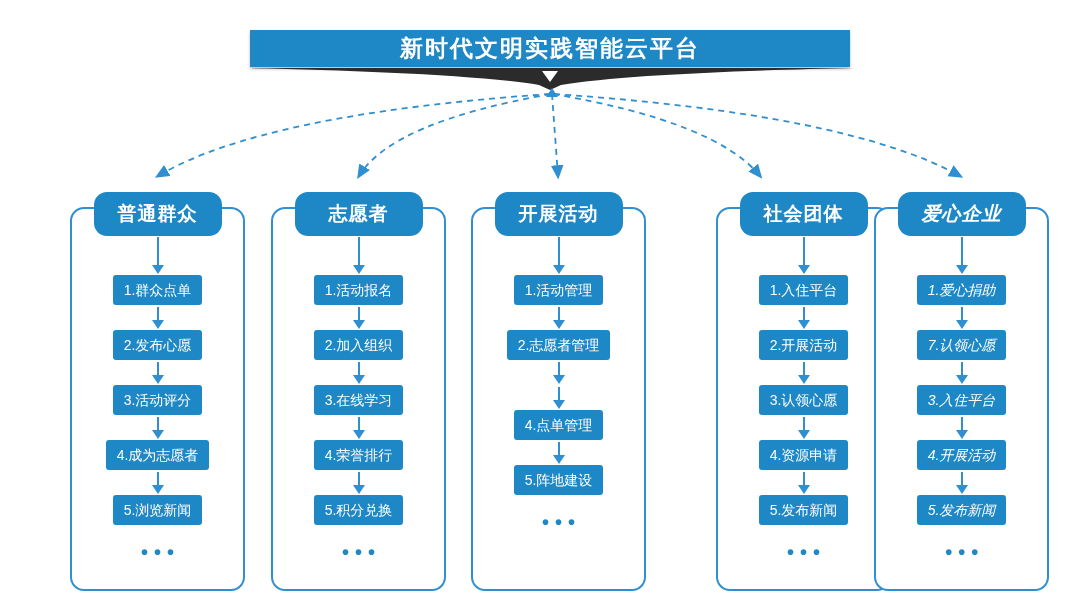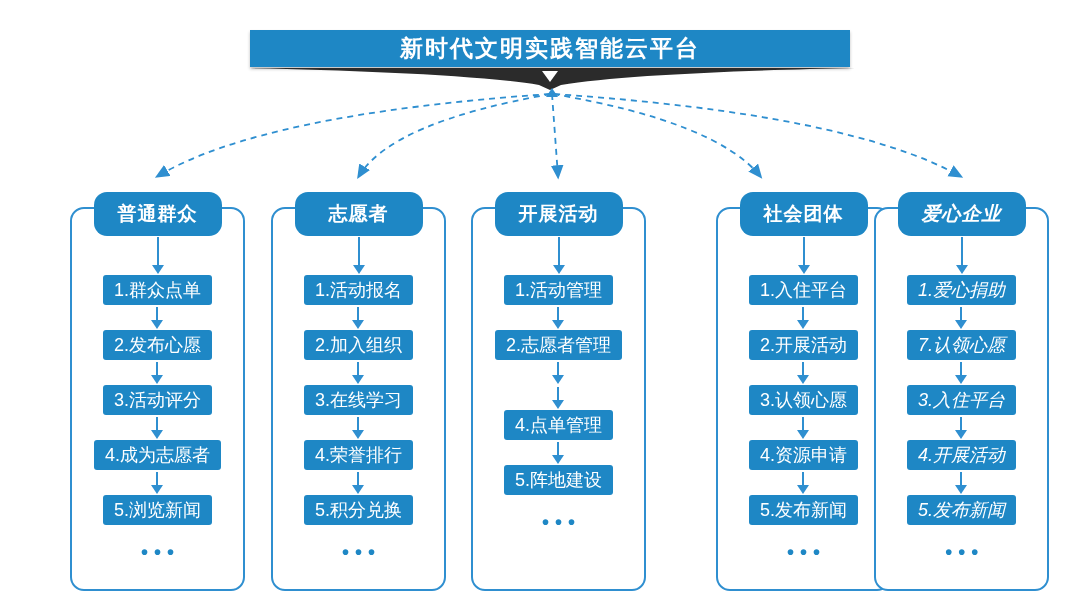--- a/index.html
+++ b/index.html
@@ -42,21 +42,21 @@
   .col-items{display:flex;flex-direction:column;align-items:center;}
   .arr{position:relative;width:2px;background:var(--line);margin-bottom:10px;}
   .arr::after{
     content:"";position:absolute;left:-5px;bottom:-9px;
     border:6px solid transparent;border-bottom:none;border-top:9px solid var(--line);
   }
   .arr-lg{height:28px;margin-top:1px;}
   .arr-sm{height:13px;margin-top:2px;}
   .item{
     height:30px;line-height:30px;padding:0 11px;border-radius:3px;
-    background:var(--primary);color:var(--white);font-size:18px;white-space:nowrap;
+    background:var(--primary);color:var(--white);font-size:14px;white-space:nowrap;
   }
   .col-ellipsis{
     margin-top:16px;color:var(--primary);
     font-size:20px;font-weight:bold;letter-spacing:6px;text-indent:6px;
   }
 </style>
 </head>
 <body>
 
 <div class="stage" style="--primary: #1e87c5; --line: #2f8fd0; --wedge: #2b2b2b; --white: #ffffff;">

